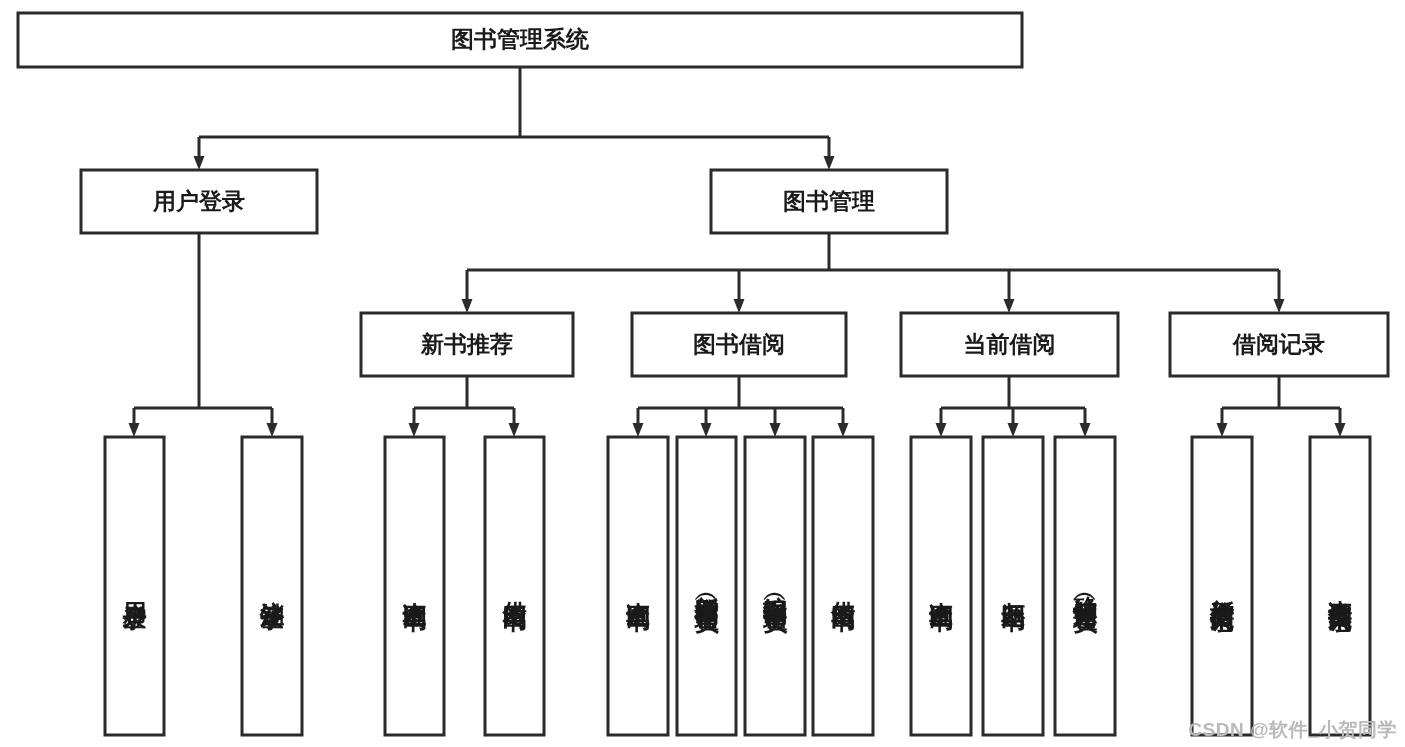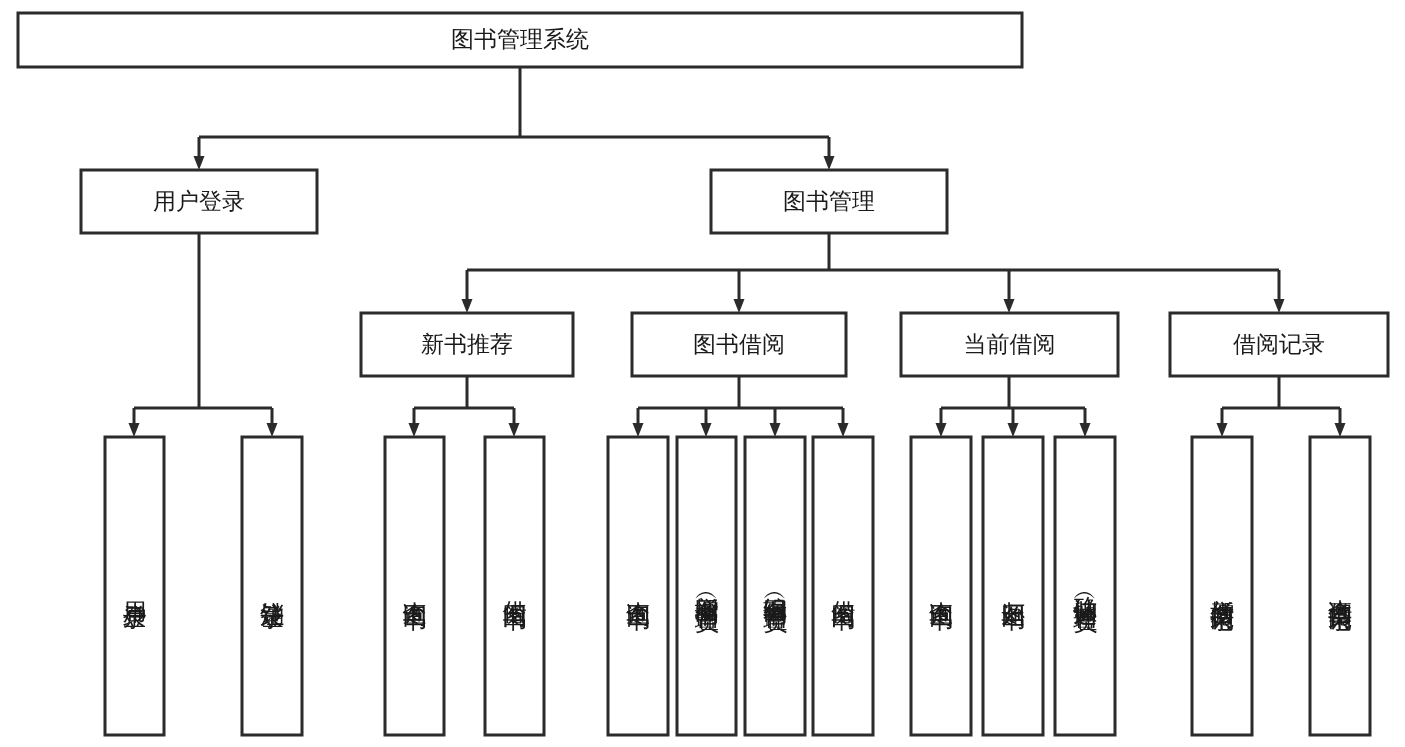--- a/index.html
+++ b/index.html
@@ -13,20 +13,21 @@
     font-family: "Liberation Sans", "DejaVu Sans", sans-serif;
     overflow: hidden;
     position: relative;
   }
   #diagram-root {
     position: absolute;
     left: 0;
     top: 0;
     width: 1405px;
     height: 747px;
+    font-weight: bold;
   }
   svg.flow {
     display: block;
     width: 1405px;
     height: 747px;
   }
   .node-rect {
     fill: #ffffff;
     stroke: #2b2b2b;
     stroke-width: 3;
@@ -216,13 +217,14 @@
       <div class="leaf-label-wrap" style="left: 608px; top: 437px; width: 60px; height: 298px;">查询图书</div>
       <div class="leaf-label-wrap" style="left: 677px; top: 437px; width: 59px; height: 298px;">新增图书（管理员）</div>
       <div class="leaf-label-wrap" style="left: 745px; top: 437px; width: 60px; height: 298px;">编辑图书（管理员）</div>
       <div class="leaf-label-wrap" style="left: 813px; top: 437px; width: 60px; height: 298px;">借阅图书</div>
       <div class="leaf-label-wrap" style="left: 911px; top: 437px; width: 60px; height: 298px;">查询图书</div>
       <div class="leaf-label-wrap" style="left: 983px; top: 437px; width: 60px; height: 298px;">归还图书</div>
       <div class="leaf-label-wrap" style="left: 1055px; top: 437px; width: 60px; height: 298px;">确认归还（管理员）</div>
       <div class="leaf-label-wrap" style="left: 1192px; top: 437px; width: 60px; height: 298px;">新增借阅记录</div>
       <div class="leaf-label-wrap" style="left: 1310px; top: 437px; width: 60px; height: 298px;">查询借阅记录</div>
     </div>
+  <div class="watermark">CSDN @软件_小贺同学</div>
 </div>
 
 </body></html>

